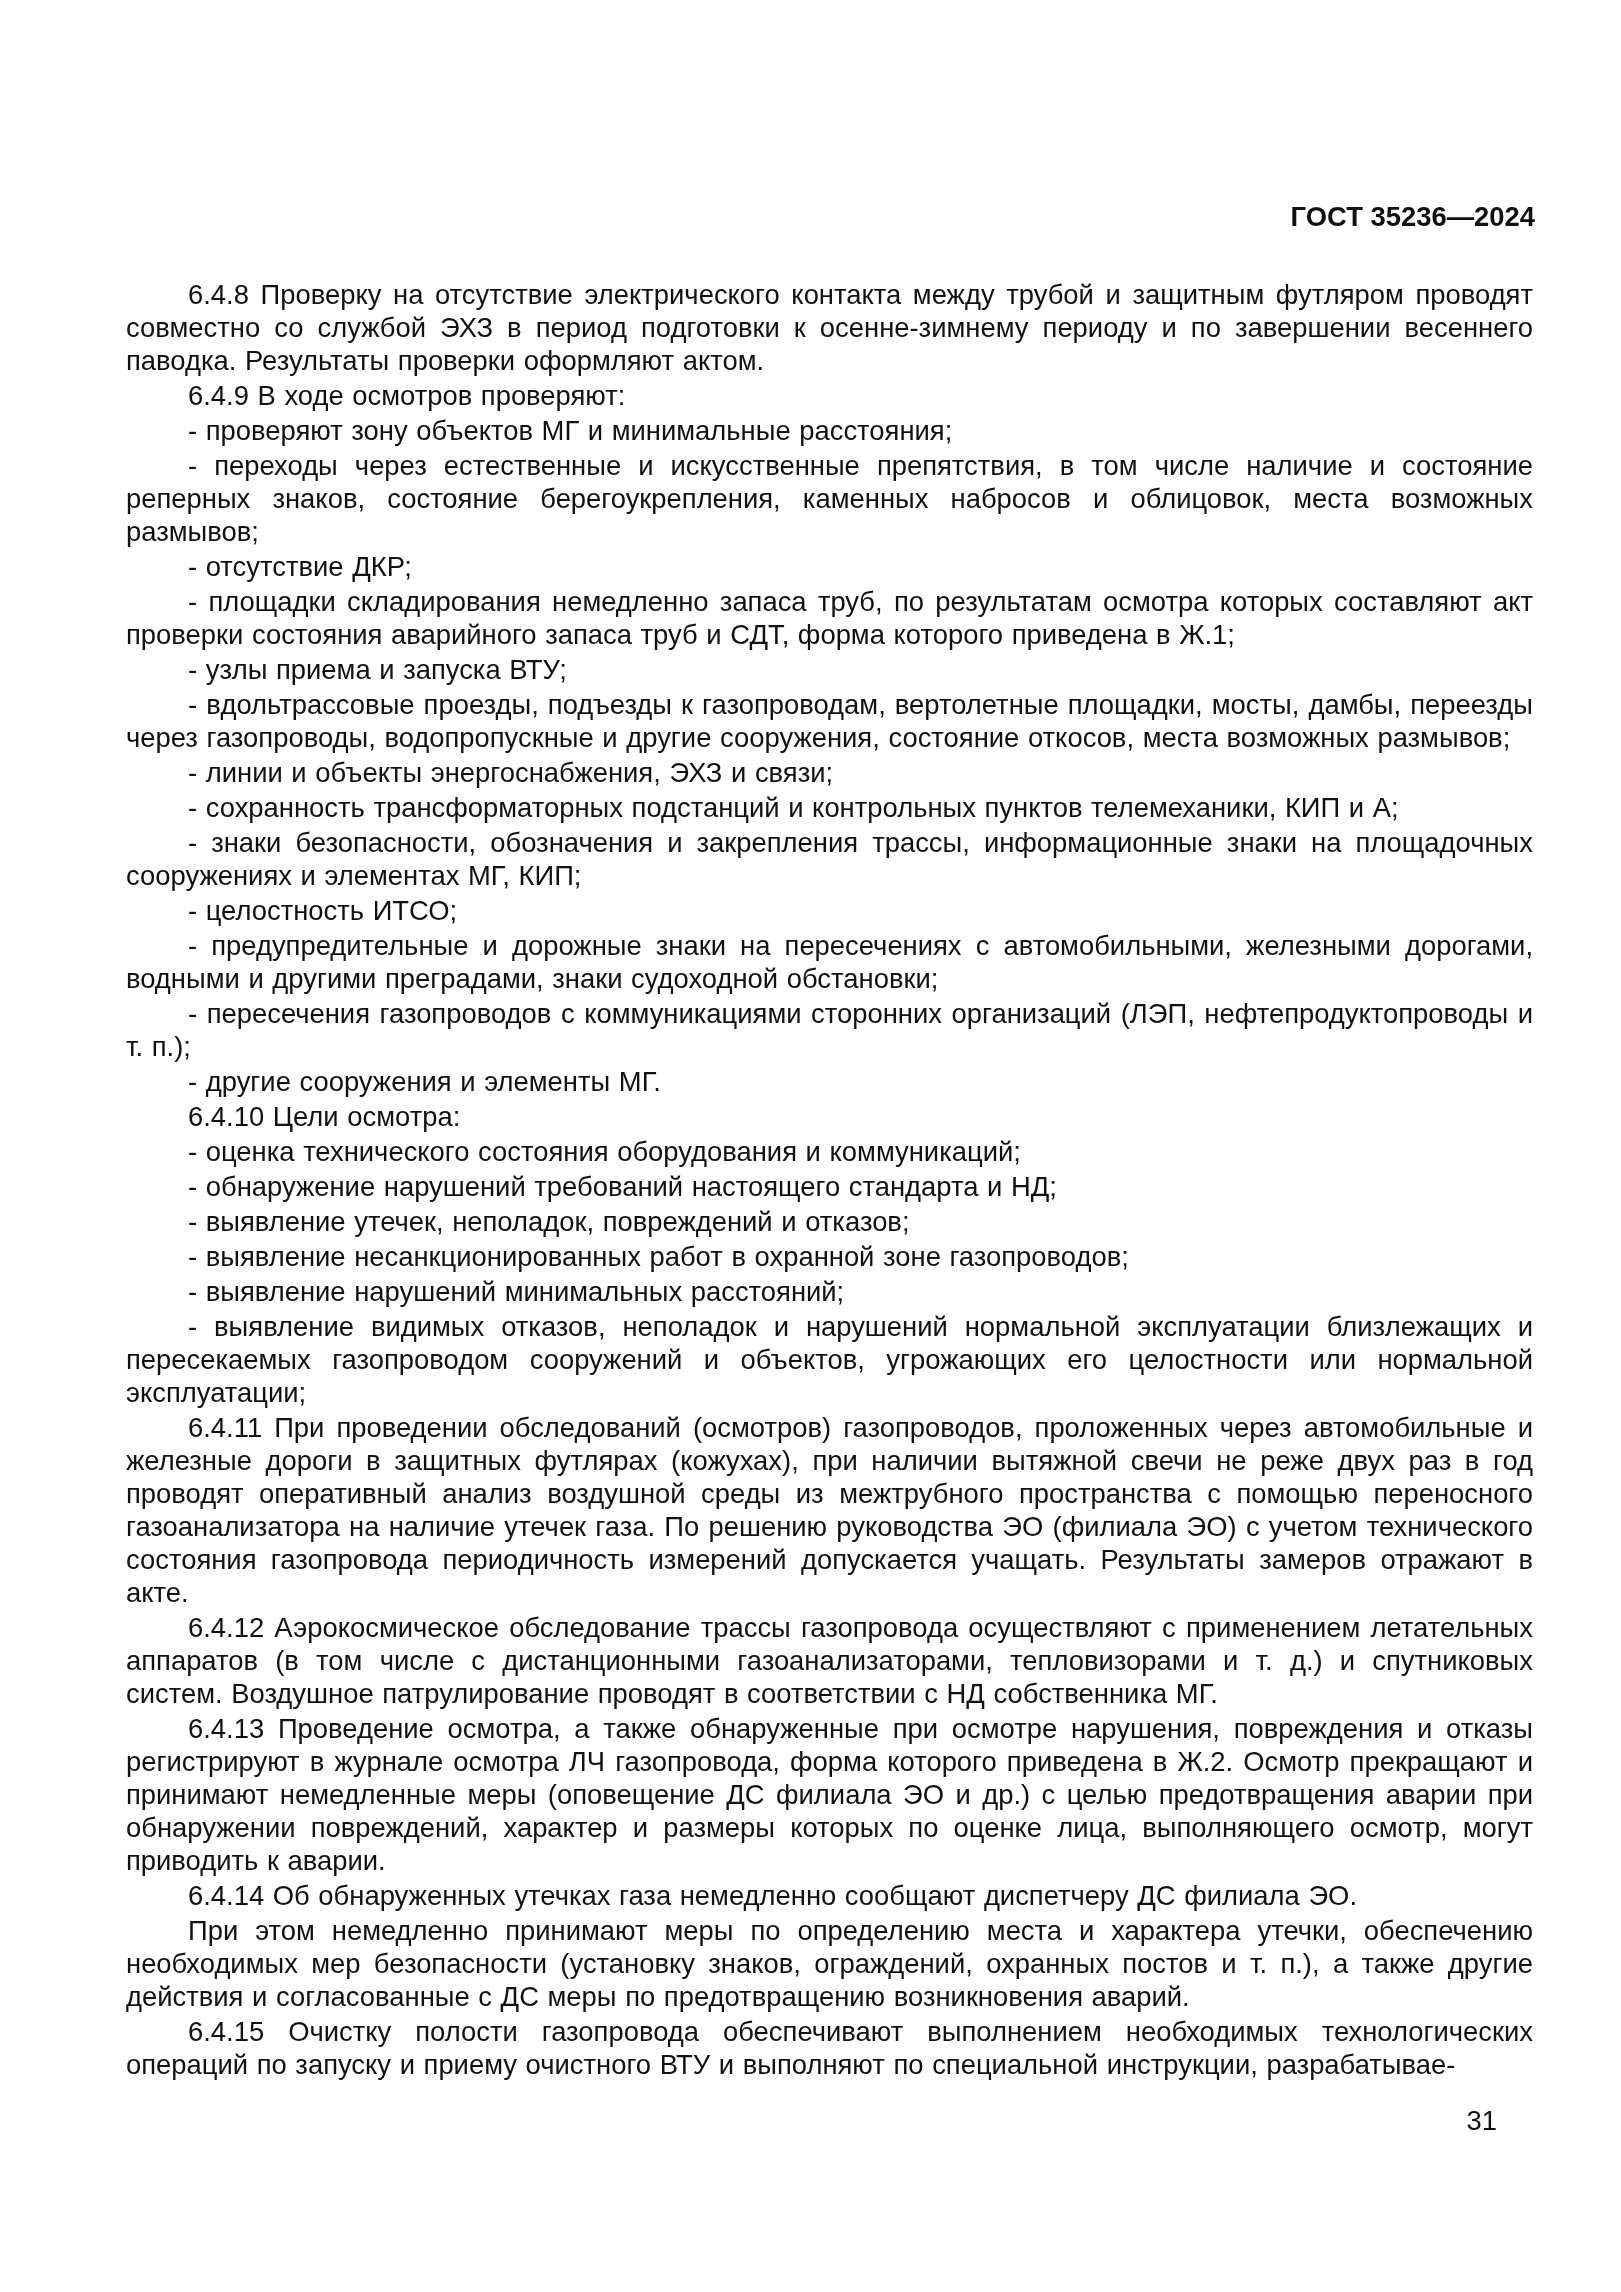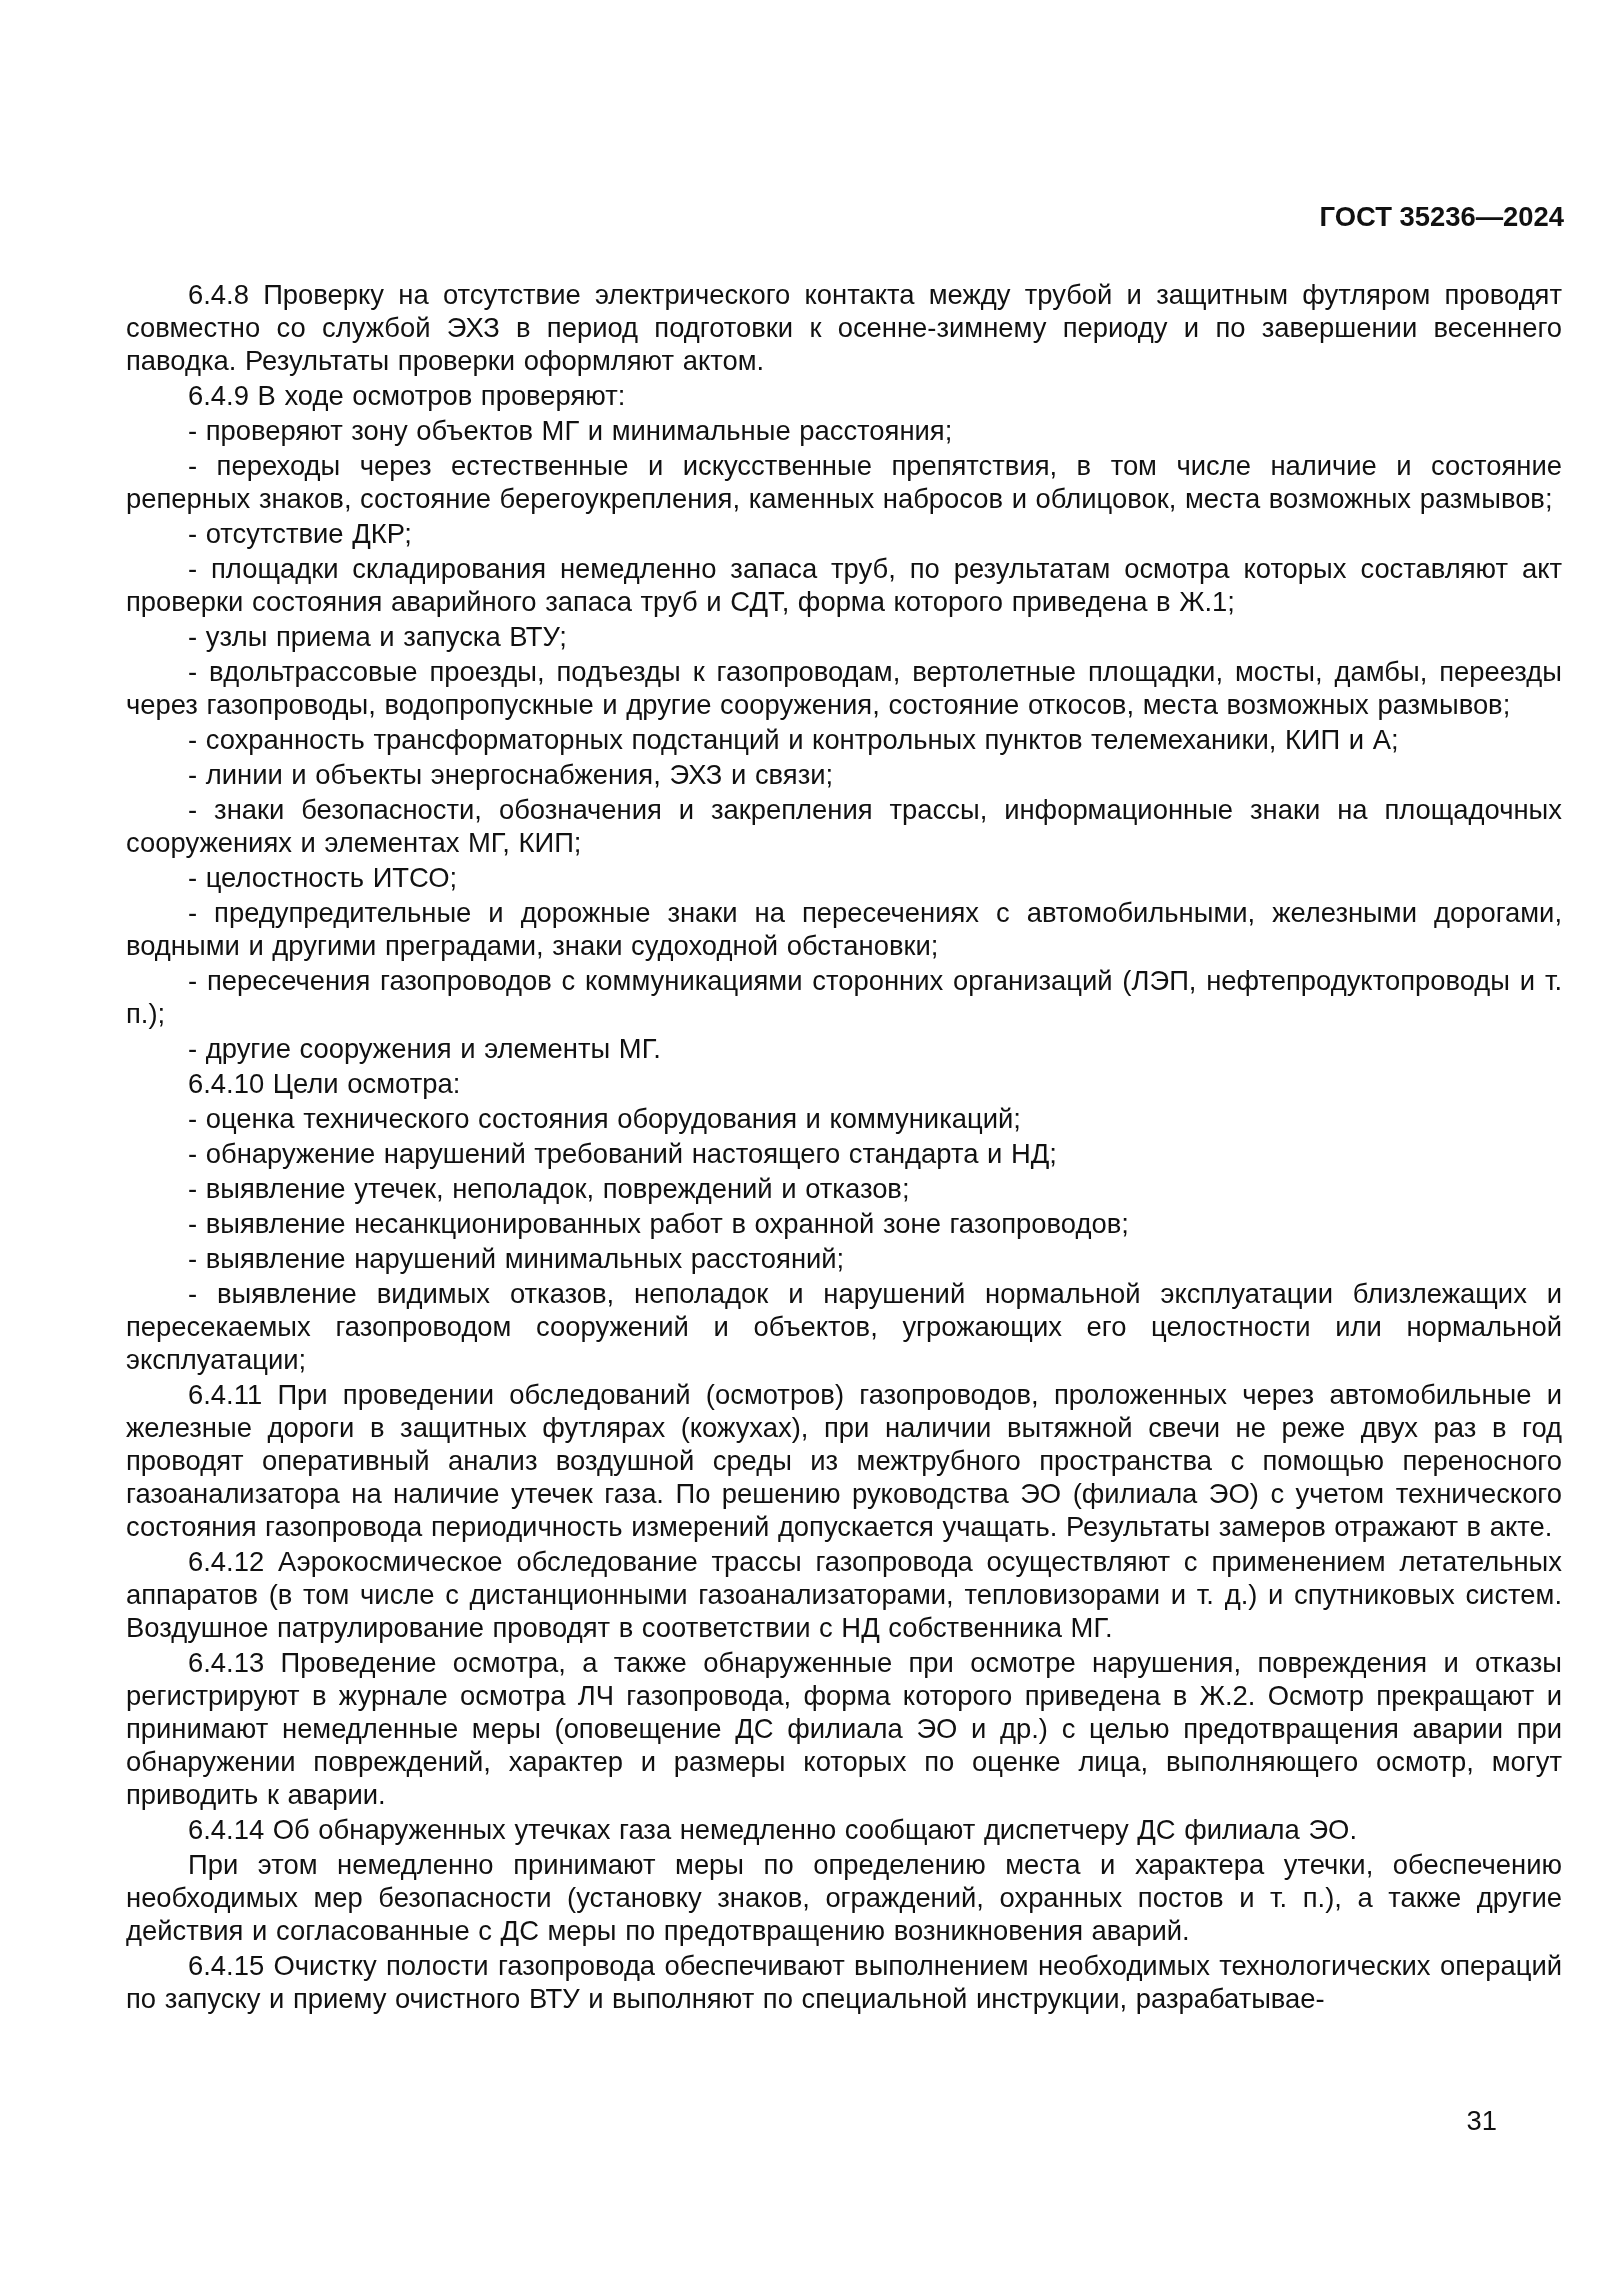--- a/index.html
+++ b/index.html
@@ -6,21 +6,21 @@
     margin: 0;
     padding: 0;
     background: #ffffff;
   }
   .page {
     position: relative;
     width: 1621px;
     height: 2293px;
     background: #ffffff;
     box-sizing: border-box;
-    padding: 201px 57px 0 124px;
+    padding: 201px 86px 0 124px;
     font-family: "Liberation Sans", sans-serif;
     color: #111111;
   }
   .doc-header {
     text-align: right;
     font-weight: bold;
     font-size: 27.4px;
     line-height: 32px;
     margin: 0 0 45px 0;
   }
@@ -48,22 +48,22 @@
 
   <div class="doc-body">
       <p class="para">6.4.8 Проверку на отсутствие электрического контакта между трубой и защитным футляром проводят совместно со службой ЭХЗ в период подготовки к осенне-зимнему периоду и по завершении весеннего паводка. Результаты проверки оформляют актом.</p>
       <p class="para">6.4.9 В ходе осмотров проверяют:</p>
       <p class="para">- проверяют зону объектов МГ и минимальные расстояния;</p>
       <p class="para">- переходы через естественные и искусственные препятствия, в том числе наличие и состояние реперных знаков, состояние берегоукрепления, каменных набросов и облицовок, места возможных размывов;</p>
       <p class="para">- отсутствие ДКР;</p>
       <p class="para">- площадки складирования немедленно запаса труб, по результатам осмотра которых составляют акт проверки состояния аварийного запаса труб и СДТ, форма которого приведена в Ж.1;</p>
       <p class="para">- узлы приема и запуска ВТУ;</p>
       <p class="para">- вдольтрассовые проезды, подъезды к газопроводам, вертолетные площадки, мосты, дамбы, переезды через газопроводы, водопропускные и другие сооружения, состояние откосов, места возможных размывов;</p>
+      <p class="para">- линии и объекты энергоснабжения, ЭХЗ и связи;</p>
       <p class="para">- сохранность трансформаторных подстанций и контрольных пунктов телемеханики, КИП и А;</p>
-      <p class="para">- линии и объекты энергоснабжения, ЭХЗ и связи;</p>
       <p class="para">- знаки безопасности, обозначения и закрепления трассы, информационные знаки на площадочных сооружениях и элементах МГ, КИП;</p>
       <p class="para">- целостность ИТСО;</p>
       <p class="para">- предупредительные и дорожные знаки на пересечениях с автомобильными, железными дорогами, водными и другими преградами, знаки судоходной обстановки;</p>
       <p class="para">- пересечения газопроводов с коммуникациями сторонних организаций (ЛЭП, нефтепродуктопроводы и т. п.);</p>
       <p class="para">- другие сооружения и элементы МГ.</p>
       <p class="para">6.4.10 Цели осмотра:</p>
       <p class="para">- оценка технического состояния оборудования и коммуникаций;</p>
       <p class="para">- обнаружение нарушений требований настоящего стандарта и НД;</p>
       <p class="para">- выявление утечек, неполадок, повреждений и отказов;</p>
       <p class="para">- выявление несанкционированных работ в охранной зоне газопроводов;</p>

